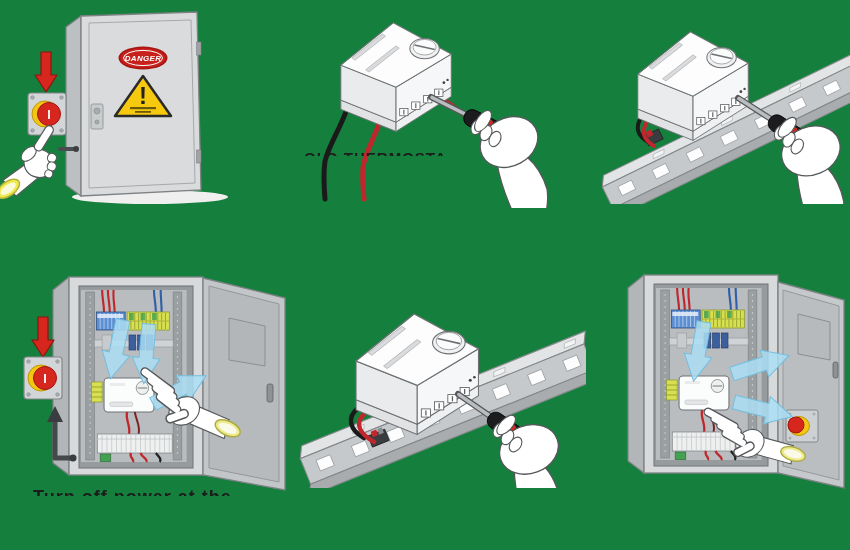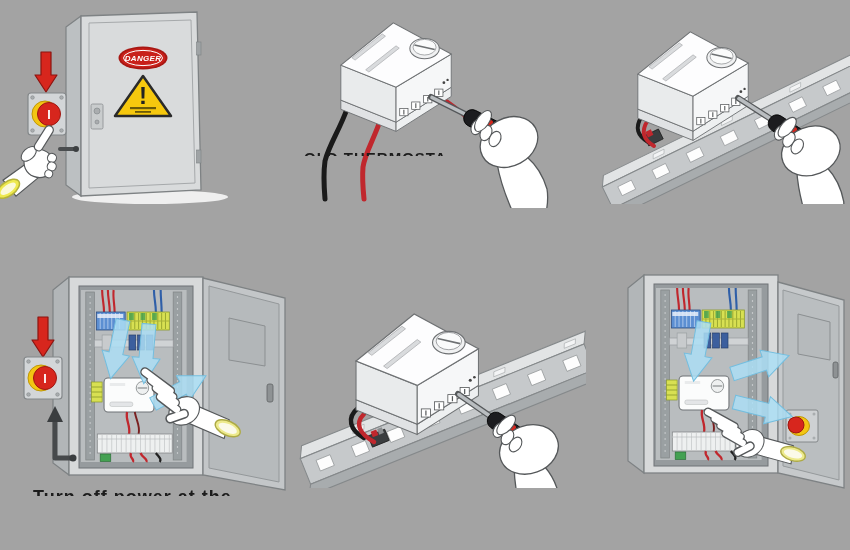--- a/index.html
+++ b/index.html
@@ -1,16 +1,16 @@
 <!DOCTYPE html>
 <html><head>
 <meta charset="utf-8">
 <style>
   html,body{margin:0;padding:0;background:#fff;}
-  #canvas{position:relative;width:850px;height:550px;background:#a3a3a3;overflow:hidden;
+  #canvas{position:relative;width:850px;height:550px;background:#15803d;overflow:hidden;
           font-family:"Liberation Sans",sans-serif;}
   svg.panel{position:absolute;overflow:hidden;}
   svg text{font-family:"Liberation Sans",sans-serif;}
   .clipped-caption{position:absolute;overflow:hidden;color:#1c1c1c;font-weight:bold;
                    white-space:nowrap;letter-spacing:1px;}
   #cap-old{left:304px;top:148px;width:140px;height:8px;font-size:15px;line-height:19px;}
   #cap-turnoff{left:33px;top:486px;width:230px;height:10px;font-size:18px;line-height:22px;}
 </style>
 </head>
 <body>

